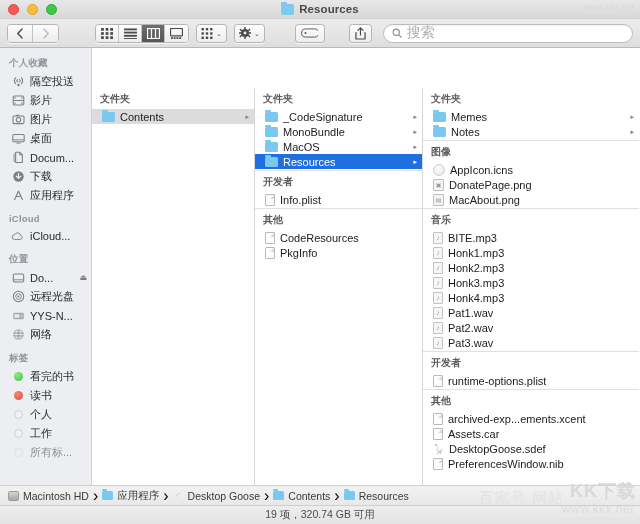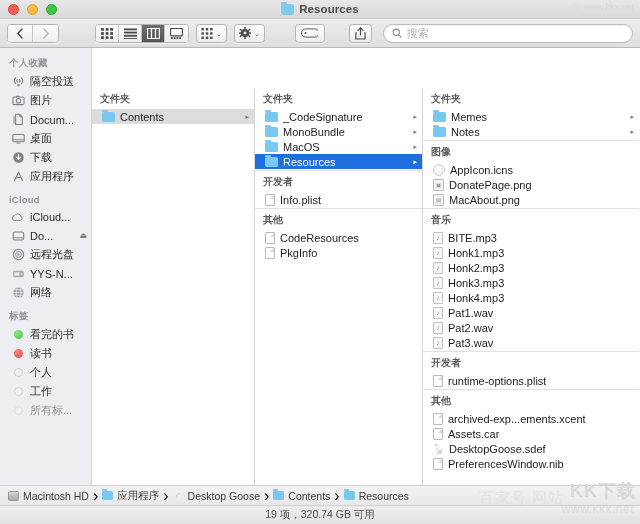--- a/index.html
+++ b/index.html
@@ -91,21 +91,21 @@
     cursor: default;
   }
   .chev { font-size: 7px; color: #555; line-height: 1; margin-left:1px;}
 
   .searchbox {
     flex: 1; height: 19px; margin-left: 4px;
     background: #fff; border: 1px solid #bcbcbc; border-radius: 9.5px;
     display: flex; align-items: center; padding: 0 8px; gap: 5px;
     box-shadow: inset 0 1px 1px rgba(0,0,0,.05);
   }
-  .search-ph { font-size: 11px; color: #aeaeae; }
+  .search-ph { font-size: 14px; color: #aeaeae; }
 
   
   .body { flex: 1; display: flex; min-height: 0; }
 
   
   .sidebar {
     width: 92px; flex: none;
     background: #eceef1;
     border-right: 1px solid #d2d2d2;
     padding-top: 6px;
@@ -422,50 +422,65 @@
                 <path d="M9.4 5.7a2 2 0 0 1 0 2.8"></path>
               </g>
               <circle cx="8" cy="12.2" r="1.5" fill="#7b7f86"></circle>
             </svg>
         </span>
         <span class="lbl">隔空投送</span>
       </div>
       <div class="sb-item">
         <span class="ic">
           <svg width="13" height="13" viewBox="0 0 16 16" aria-hidden="true">
+              <rect x="1.5" y="2.5" width="13" height="11" rx="1.4" fill="none" stroke="#7b7f86" stroke-width="1.3"></rect>
+              <line x1="1.5" y1="8" x2="14.5" y2="8" stroke="#7b7f86" stroke-width="1.3"></line>
+              <g fill="#7b7f86">
+                <rect x="3" y="4" width="1.6" height="1.6"></rect>
+                <rect x="11.4" y="4" width="1.6" height="1.6"></rect>
+                <rect x="3" y="10.4" width="1.6" height="1.6"></rect>
+                <rect x="11.4" y="10.4" width="1.6" height="1.6"></rect>
+              </g>
+            </svg>
+        </span>
+        <span class="lbl">影片</span>
+      </div>
+      <div class="sb-item">
+        <span class="ic">
+          <svg width="13" height="13" viewBox="0 0 16 16" aria-hidden="true">
               <rect x="1.2" y="3.6" width="13.6" height="9.5" rx="1.6" fill="none" stroke="#7b7f86" stroke-width="1.3"></rect>
               <circle cx="8" cy="8.3" r="2.8" fill="none" stroke="#7b7f86" stroke-width="1.3"></circle>
               <rect x="5" y="2.2" width="4" height="1.6" rx="0.6" fill="#7b7f86"></rect>
             </svg>
         </span>
         <span class="lbl">图片</span>
       </div>
       <div class="sb-item">
         <span class="ic">
           <svg width="13" height="13" viewBox="0 0 16 16" aria-hidden="true">
+              <rect x="1" y="3" width="14" height="9" rx="1.3" fill="none" stroke="#7b7f86" stroke-width="1.3"></rect>
+              <line x1="1" y1="9.6" x2="15" y2="9.6" stroke="#7b7f86" stroke-width="1.1"></line>
+              <rect x="5.5" y="13" width="5" height="1.2" fill="#7b7f86"></rect>
+            </svg>
+        </span>
+        <span class="lbl">桌面</span>
+      </div>
+      <div class="sb-item">
+        <span class="ic">
+          <svg width="13" height="13" viewBox="0 0 16 16" aria-hidden="true">
               <path d="M4.5 1.6 h5 l3.2 3.2 v9.4 h-8.2 z" fill="none" stroke="#7b7f86" stroke-width="1.3" stroke-linejoin="round"></path>
               <path d="M9.5 1.6 v3.2 h3.2" fill="none" stroke="#7b7f86" stroke-width="1.2"></path>
               <path d="M2.6 3.3 v10.2" fill="none" stroke="#7b7f86" stroke-width="1.1"></path>
             </svg>
         </span>
         <span class="lbl">Docum...</span>
       </div>
       <div class="sb-item">
         <span class="ic">
           <svg width="13" height="13" viewBox="0 0 16 16" aria-hidden="true">
-              <rect x="1" y="3" width="14" height="9" rx="1.3" fill="none" stroke="#7b7f86" stroke-width="1.3"></rect>
-              <line x1="1" y1="9.6" x2="15" y2="9.6" stroke="#7b7f86" stroke-width="1.1"></line>
-              <rect x="5.5" y="13" width="5" height="1.2" fill="#7b7f86"></rect>
-            </svg>
-        </span>
-        <span class="lbl">桌面</span>
-      </div>
-      <div class="sb-item">
-        <span class="ic">
-          <svg width="13" height="13" viewBox="0 0 16 16" aria-hidden="true">
               <circle cx="8" cy="8" r="6.4" fill="#7b7f86"></circle>
               <path d="M8 4.2 v6 M5.3 7.6 L8 10.4 L10.7 7.6" fill="none" stroke="#fff" stroke-width="1.4" stroke-linecap="round" stroke-linejoin="round"></path>
             </svg>
         </span>
         <span class="lbl">下载</span>
       </div>
       <div class="sb-item">
         <span class="ic">
           <svg width="13" height="13" viewBox="0 0 16 16" aria-hidden="true">
               <path d="M3 13.5 L8 2.5 L13 13.5" fill="none" stroke="#7b7f86" stroke-width="1.4" stroke-linejoin="round"></path>
@@ -478,20 +493,21 @@
       <div class="sb-header" style="margin-top:5px">iCloud</div>
       <div class="sb-item">
         <span class="ic">
           <svg width="14" height="12" viewBox="0 0 18 12" aria-hidden="true">
               <path d="M4.4 10.4 a3 3 0 0 1 0.3 -6 a4.1 4.1 0 0 1 7.8 0.9 a2.6 2.6 0 0 1 -0.5 5.1 z" fill="none" stroke="#7b7f86" stroke-width="1.2" stroke-linejoin="round"></path>
             </svg>
         </span>
         <span class="lbl">iCloud...</span>
       </div>
 
+      <div class="sb-header" style="margin-top:5px">位置</div>
       <div class="sb-item">
         <span class="ic">
           <svg width="13" height="12" viewBox="0 0 16 14" aria-hidden="true">
               <rect x="1.6" y="2" width="12.8" height="10" rx="1.8" fill="none" stroke="#7b7f86" stroke-width="1.3"></rect>
               <line x1="1.6" y1="9.2" x2="14.4" y2="9.2" stroke="#7b7f86" stroke-width="1.1"></line>
             </svg>
         </span>
         <span class="lbl">Do...</span>
         <span class="eject">⏏</span>
       </div>

